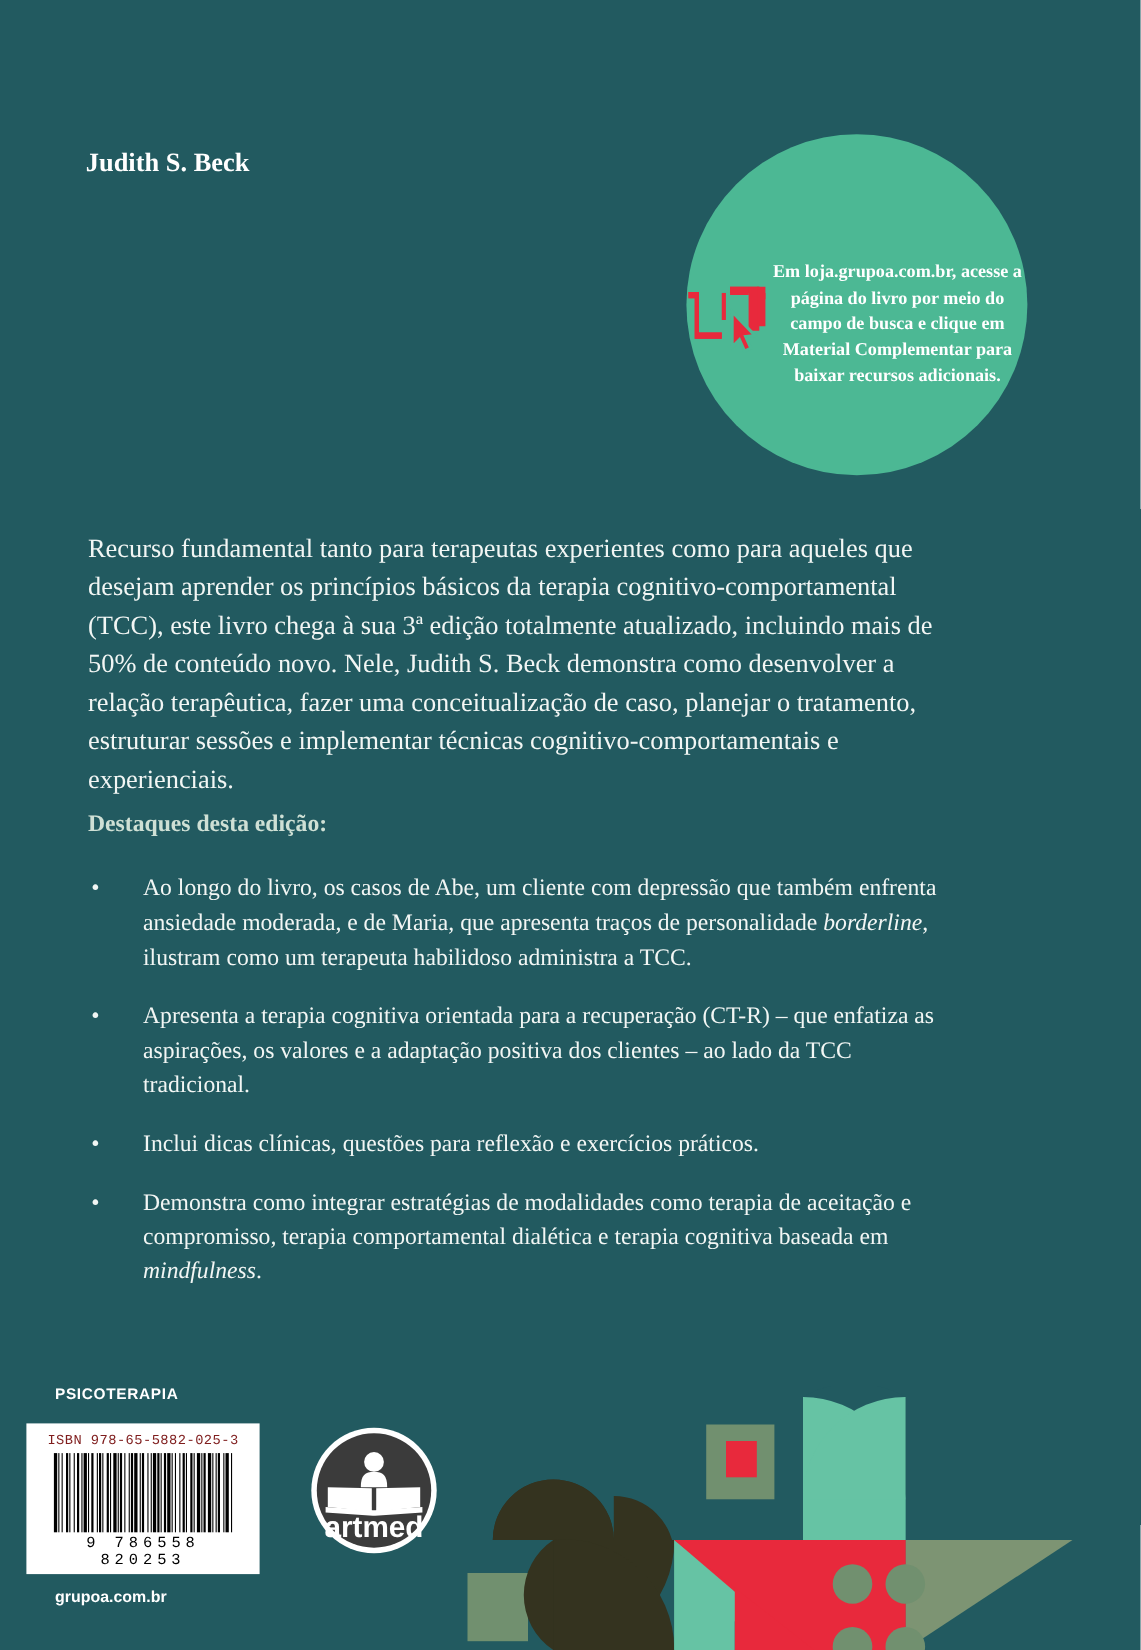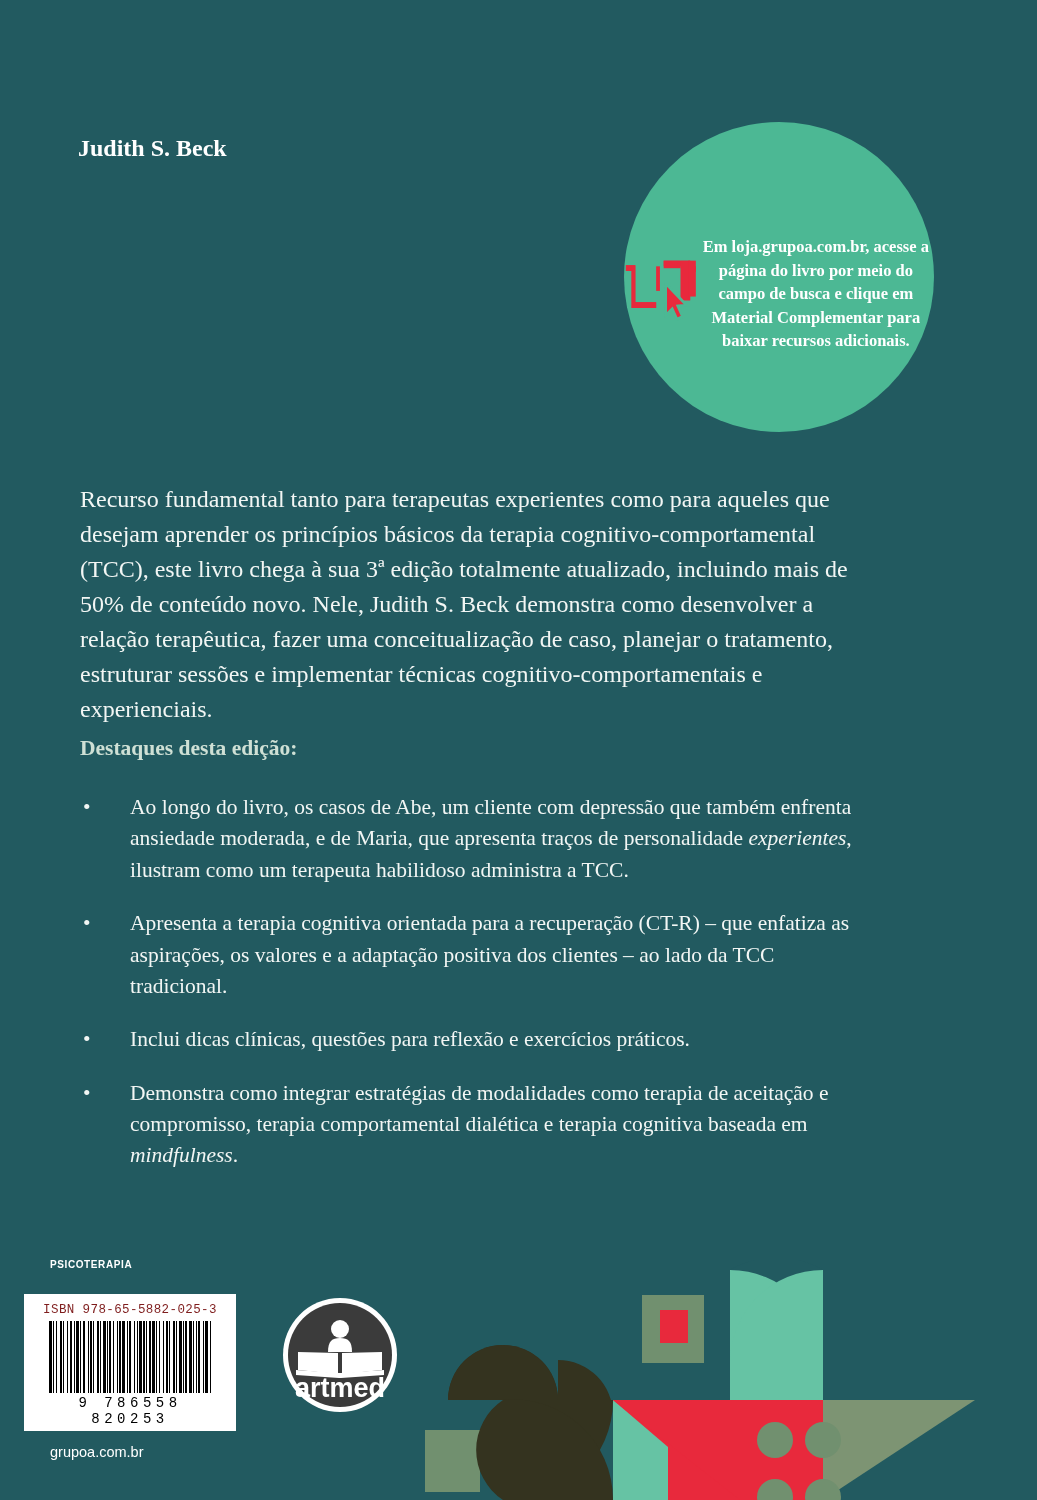--- a/index.html
+++ b/index.html
@@ -128,21 +128,21 @@
     font-size: 21.5px;
   }
   #bullets li em { font-style: italic; }
 
   
   #category {
     position: absolute;
     left: 50px;
     top: 1259px;
     font-family: "Liberation Sans", "DejaVu Sans", sans-serif;
-    font-size: 10px;
+    font-size: 14px;
     font-weight: 700;
     letter-spacing: 0.6px;
     color: #ffffff;
   }
   #barcode-box {
     position: absolute;
     left: 24px;
     top: 1294px;
     width: 212px;
     height: 137px;
@@ -173,21 +173,21 @@
     text-align: center;
     letter-spacing: 4.5px;
     margin-top: 2px;
   }
   #site-url {
     position: absolute;
     left: 50px;
     top: 1444px;
     font-family: "Liberation Sans", "DejaVu Sans", sans-serif;
     font-size: 14.5px;
-    font-weight: 400;
+    font-weight: 700;
     color: #ffffff;
   }
 
   
   #artmed-logo {
     position: absolute;
     left: 281px;
     top: 1296px;
     width: 118px;
     height: 118px;
@@ -229,21 +229,21 @@
     <div id="badge-text">Em loja.grupoa.com.br, acesse a página do livro por meio do campo de busca e clique em Material Complementar para baixar recursos adicionais.</div>
   </div>
 
   <p id="intro">Recurso fundamental tanto para terapeutas experientes como para aqueles que desejam aprender os princípios básicos da terapia cognitivo-comportamental (TCC), este livro chega à sua 3ª edição totalmente atualizado, incluindo mais de 50% de conteúdo novo. Nele, Judith S. Beck demonstra como desenvolver a relação terapêutica, fazer uma conceitualização de caso, planejar o tratamento, estruturar sessões e implementar técnicas cognitivo-comportamentais e experienciais.</p>
 
   <div id="highlights-heading">Destaques desta edição:</div>
 
   <ul id="bullets">
     <li>
       <span class="dot">•</span>
-      <span>Ao longo do livro, os casos de Abe, um cliente com depressão que também enfrenta ansiedade moderada, e de Maria, que apresenta traços de personalidade </span><em>experientes</em><span>, ilustram como um terapeuta habilidoso administra a TCC.</span>
+      <span>Ao longo do livro, os casos de Abe, um cliente com depressão que também enfrenta ansiedade moderada, e de Maria, que apresenta traços de personalidade </span><em>borderline</em><span>, ilustram como um terapeuta habilidoso administra a TCC.</span>
     </li>
     <li>
       <span class="dot">•</span>
       <span>Apresenta a terapia cognitiva orientada para a recuperação (CT-R) – que enfatiza as aspirações, os valores e a adaptação positiva dos clientes – ao lado da TCC tradicional.</span><em></em><span></span>
     </li>
     <li>
       <span class="dot">•</span>
       <span>Inclui dicas clínicas, questões para reflexão e exercícios práticos.</span><em></em><span></span>
     </li>
     <li>

